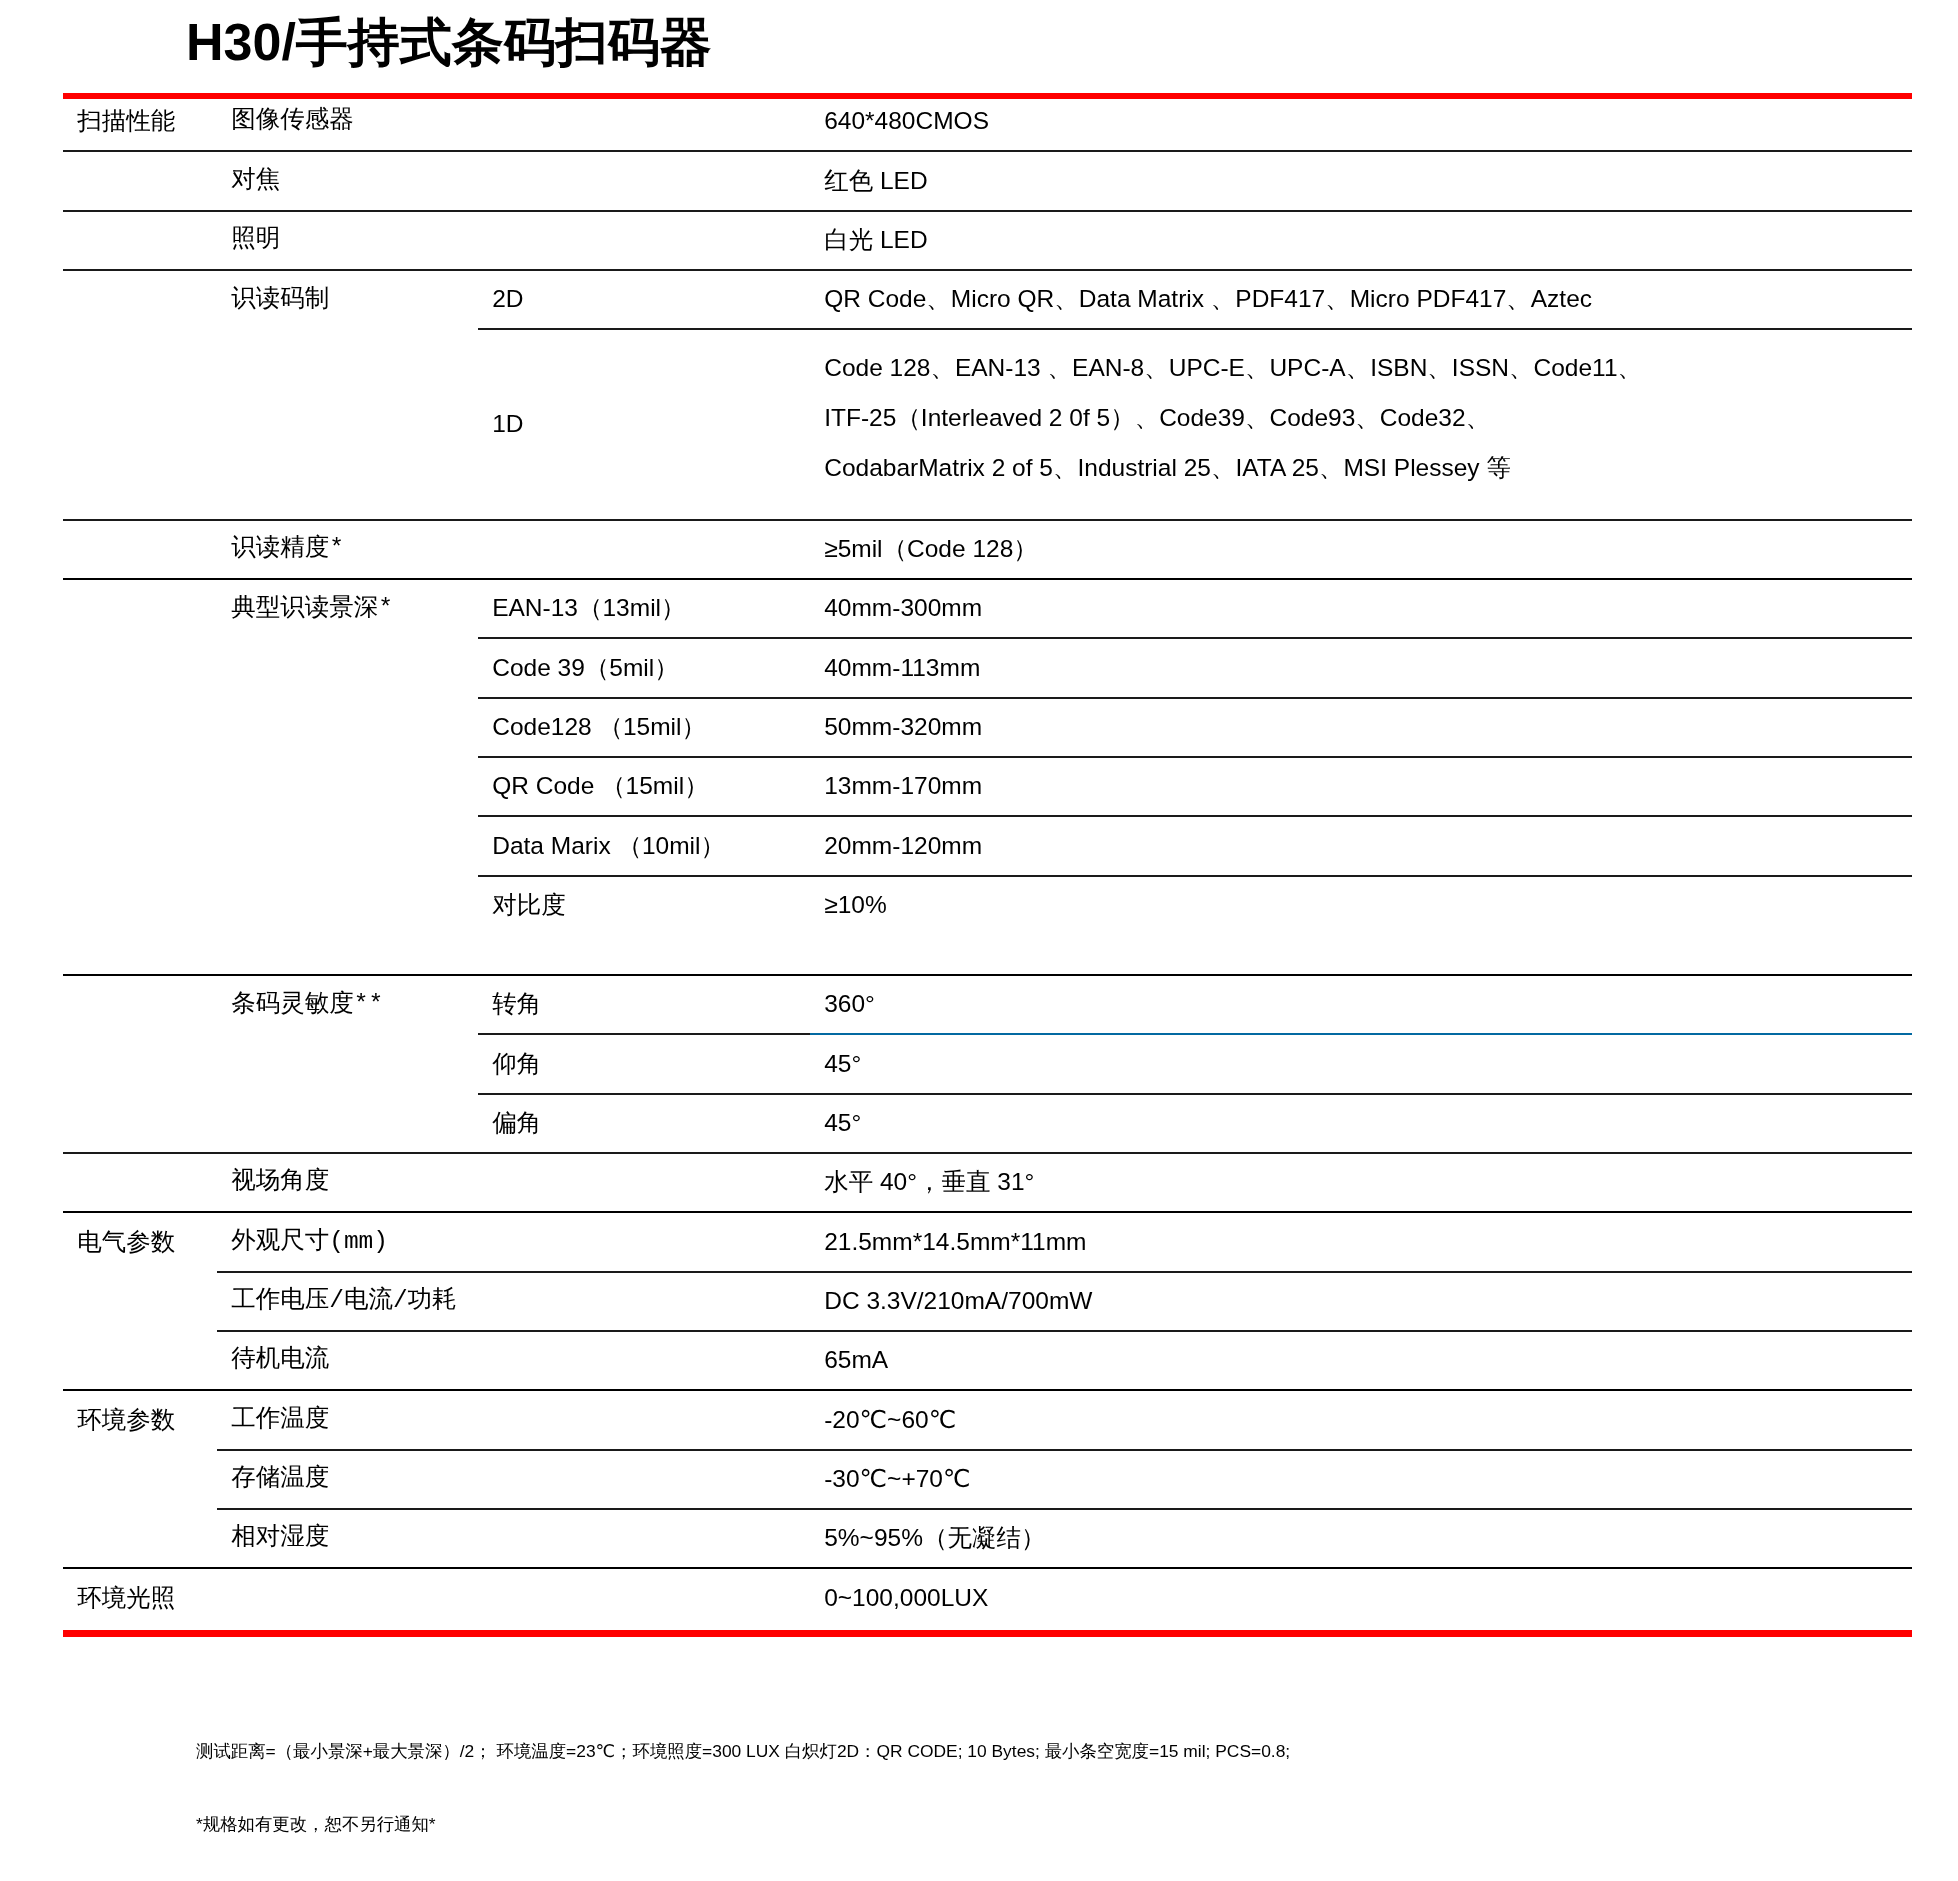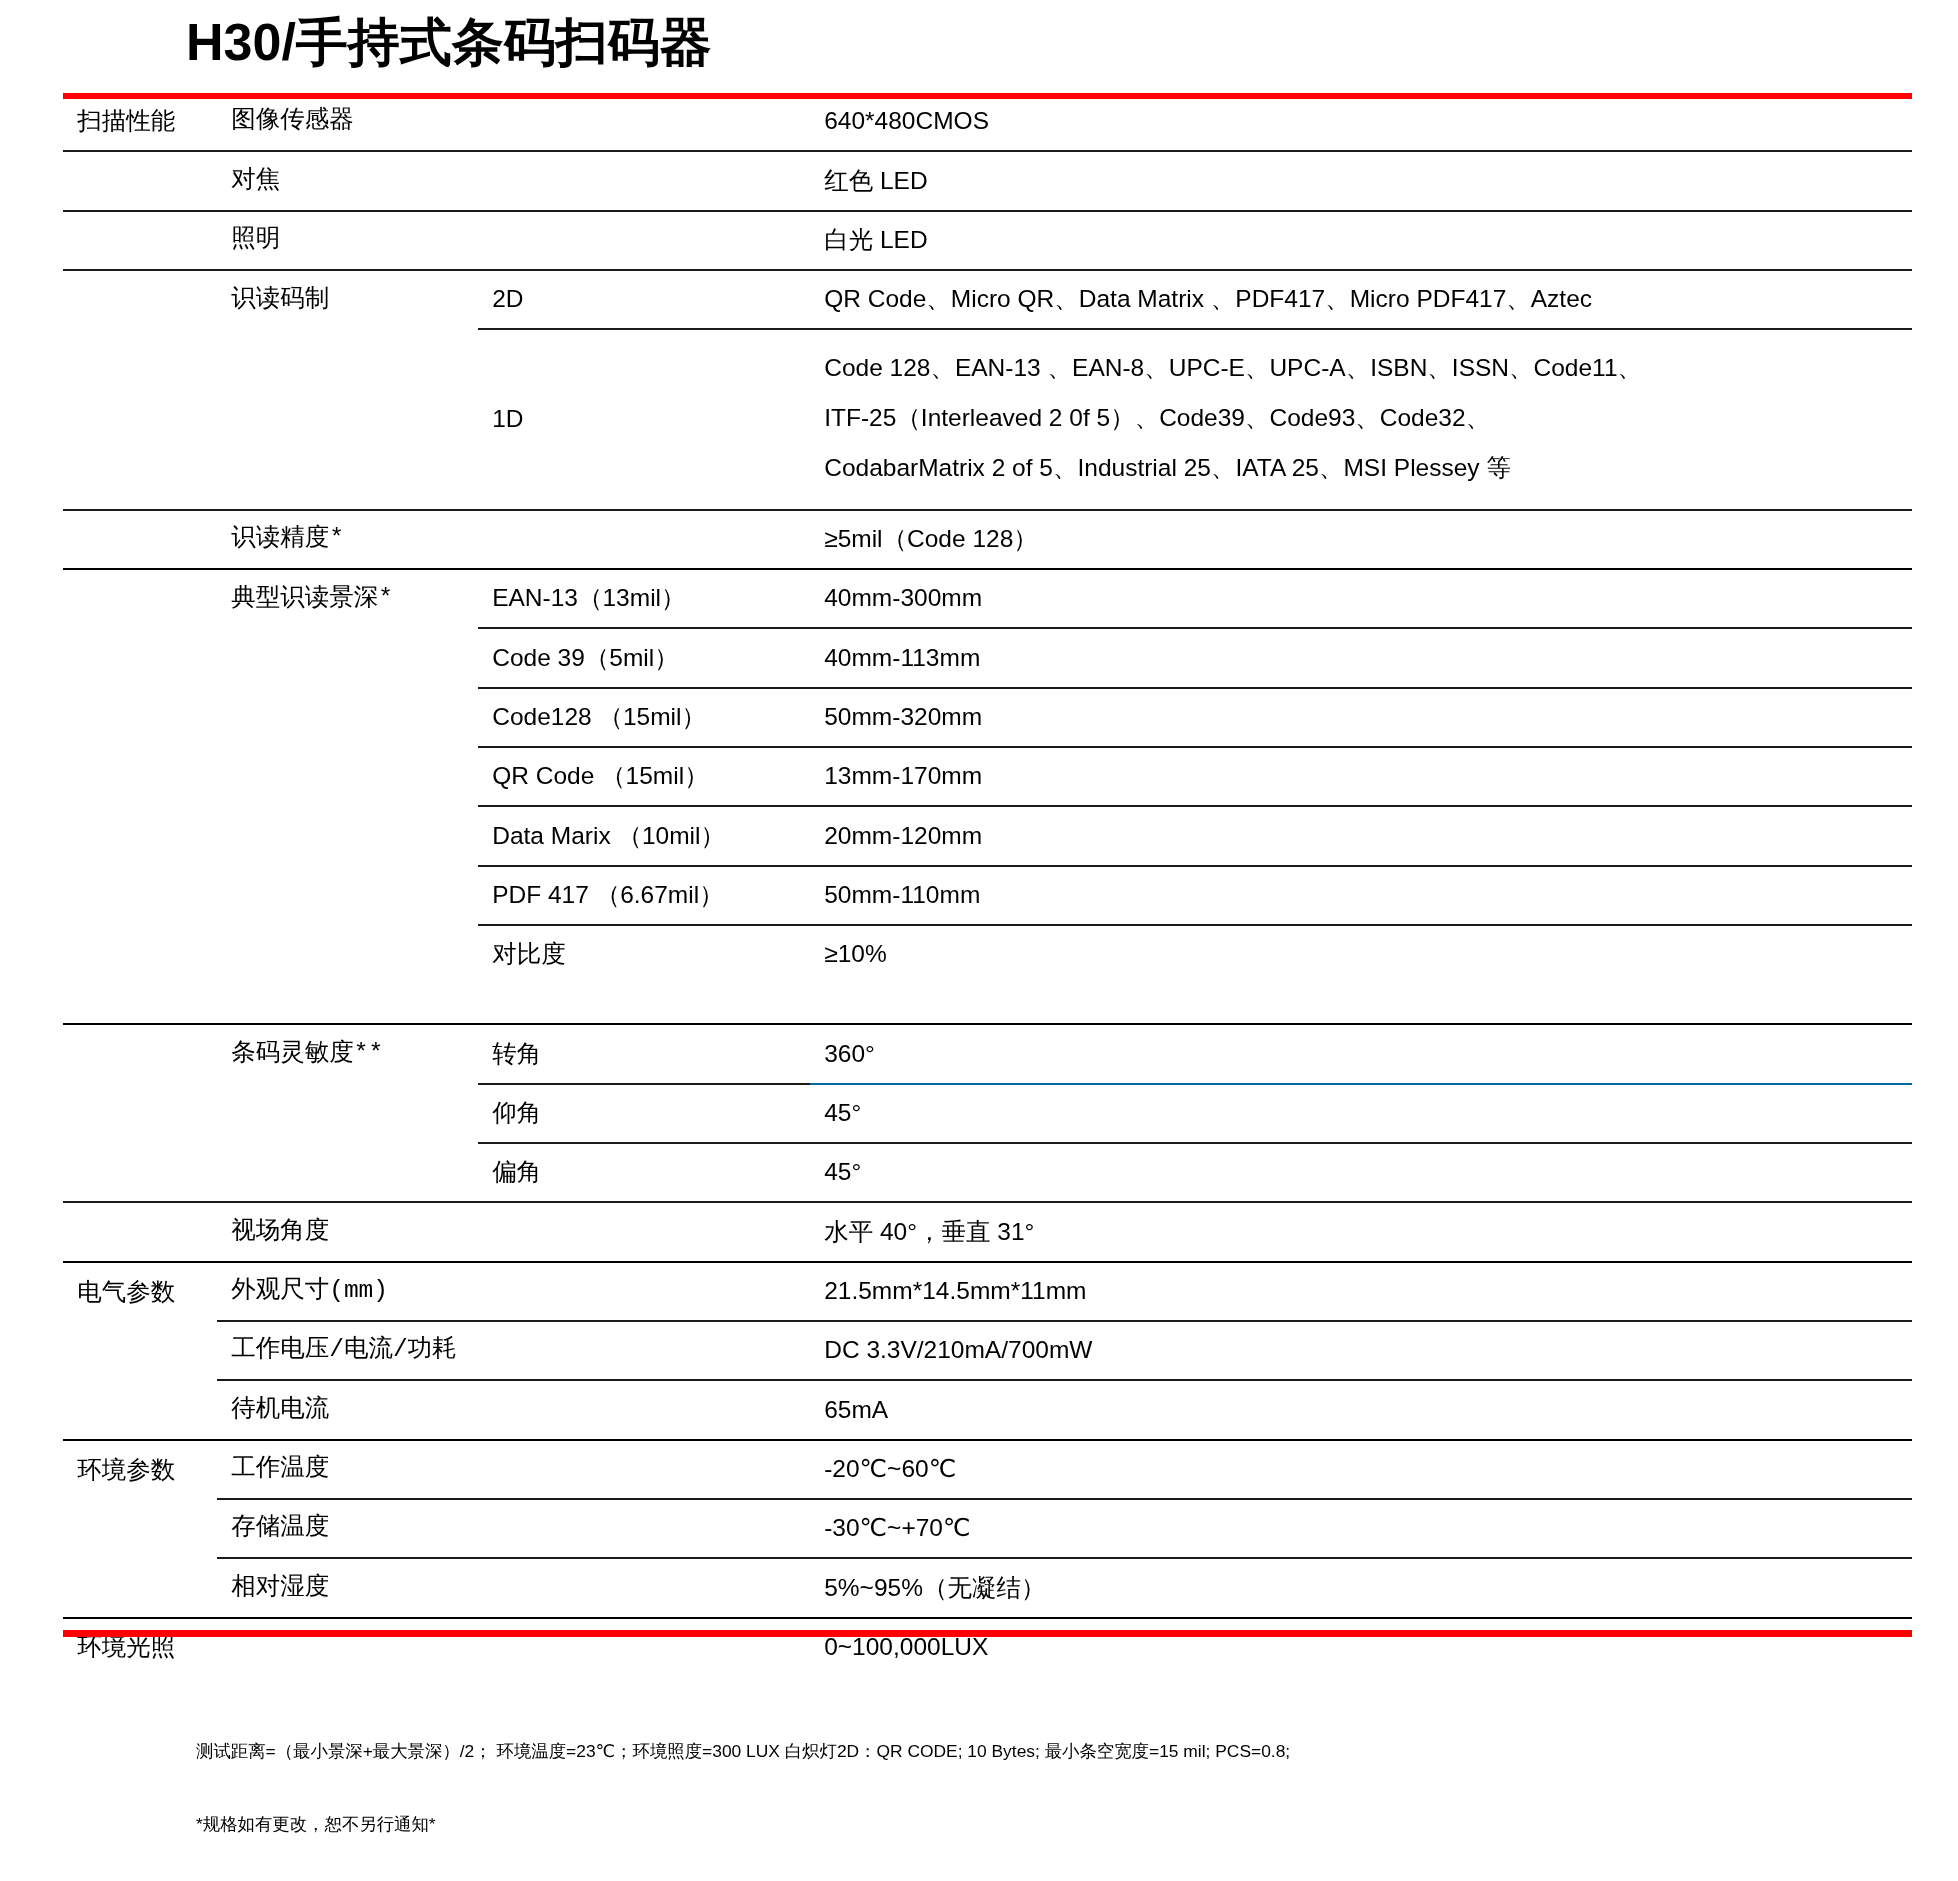--- a/index.html
+++ b/index.html
@@ -86,21 +86,21 @@
 
   .cat-cell {
     vertical-align: top;
     padding-top: 12.6px;
   }
 
   .name-cell { vertical-align: top; padding-top: 12.6px; font-family: Liberation Mono, monospace; }
   .sub-cell  { vertical-align: middle; }
   .val-cell  { vertical-align: middle; white-space: normal; }
 
-  .val-cell.multiline { line-height: 2.05; padding-top: 12.6px; padding-bottom: 15px; }
+  .val-cell.multiline { line-height: 2.05; padding-top: 12.6px; padding-bottom: 25px; }
 
   .tall-1d { height: 163px; }
   .spacer-row td { height: 41px; border-bottom: none; }
 
   
   .footnotes {
     position: absolute;
     left: 196px;
     top: 1738px;
     width: 1659px;
@@ -202,26 +202,20 @@
         <td class="val-cell" style="border-bottom:2px solid #1a1a1a;">13mm-170mm</td>
       </tr>
 
       <tr>
         <td class="cat-cell"></td>
         <td class="name-cell"></td>
         <td class="sub-cell" style="border-bottom:2px solid #1a1a1a;">Data Marix （10mil）</td>
         <td class="val-cell" style="border-bottom:2px solid #1a1a1a;">20mm-120mm</td>
       </tr>
 
-      <tr>
-        <td class="cat-cell"></td>
-        <td class="name-cell"></td>
-        <td class="sub-cell" style="border-bottom:2px solid #1a1a1a;">PDF 417 （6.67mil）</td>
-        <td class="val-cell" style="border-bottom:2px solid #1a1a1a;">50mm-110mm</td>
-      </tr>
 
       <tr>
         <td class="cat-cell"></td>
         <td class="name-cell"></td>
         <td class="sub-cell">对比度</td>
         <td class="val-cell">≥10%</td>
       </tr>
 
       <tr class="spacer-row">
         <td></td>

